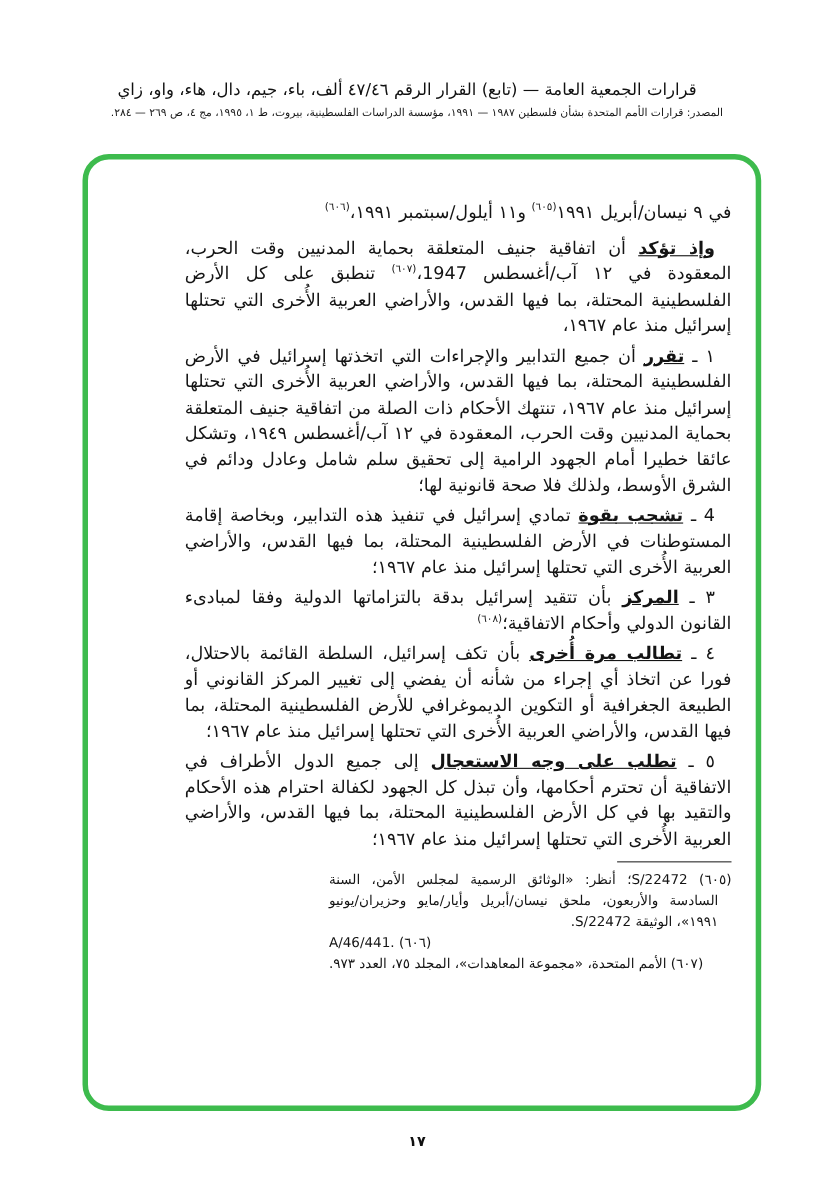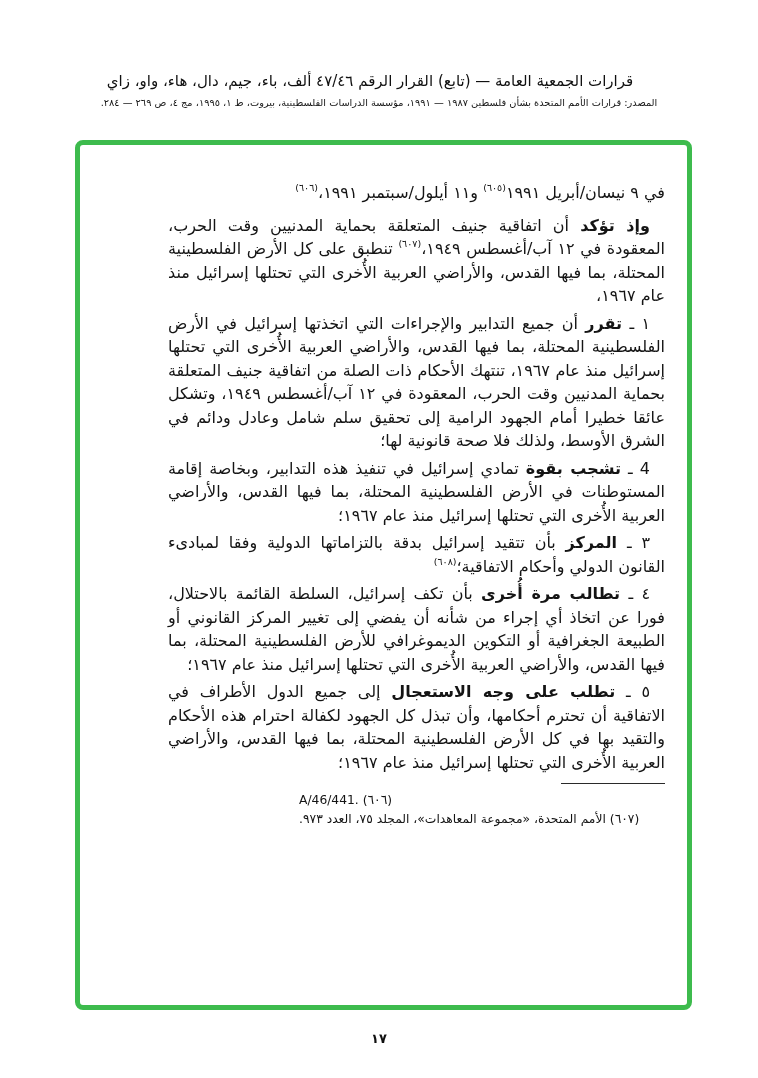--- a/index.html
+++ b/index.html
@@ -22,34 +22,34 @@
     font-size:9.8px;font-weight:normal;color:#151515;
     margin-top:7px;letter-spacing:.1px;
   }
 
   
   .res-box{
     position:absolute;top:140px;left:75px;
     width:617px;height:870px;
     box-sizing:border-box;
     border:5px solid #3dbb4d;
-    border-radius:8px;
+    border-radius:24px;
     background:#ffffff;
     overflow:hidden;
   }
   .res-content{
     position:absolute;top:36px;right:22px;
     width:497px;
     font-size:16px;line-height:23.5px;
     text-align:justify;
     color:#141414;
   }
   .p{margin:0 0 4px 0;text-indent:15px;}
   .p-open{text-indent:0;text-align:right;margin-bottom:9px;}
-  .b{font-weight:bold;}
+  .b{font-weight:bold;text-decoration:underline;}
   .sup{
     font-size:9.5px;line-height:0;
     vertical-align:7px;
     letter-spacing:0;
     white-space:nowrap;
   }
 
   
   .fnotes{margin-top:9px;width:366px;box-sizing:border-box;}
   .fn-sep{
@@ -82,35 +82,36 @@
   <div class="header">
     <div class="header-title">قرارات الجمعية العامة — (تابع) القرار الرقم ٤٧/٤٦ ألف، باء، جيم، دال، هاء، واو، زاي</div>
     <div class="header-source">المصدر: قرارات الأمم المتحدة بشأن فلسطين ١٩٨٧ — ١٩٩١، مؤسسة الدراسات الفلسطينية، بيروت، ط ١، ١٩٩٥، مج ٤، ص ٢٦٩ — ٢٨٤.</div>
   </div>
 
   <div class="res-box">
     <div class="res-content">
 
       <p class="p p-open"><span>في ٩ نيسان/أبريل ١٩٩١</span><span class="sup">(٦٠٥)</span><span> و١١ أيلول/سبتمبر ١٩٩١،</span><span class="sup">(٦٠٦)</span></p>
 
-      <p class="p"><span class="b">وإذ تؤكد</span><span> أن اتفاقية جنيف المتعلقة بحماية المدنيين وقت الحرب، المعقودة في ١٢ آب/أغسطس ١٩٤٩،</span><span class="sup">(٦٠٧)</span><span> تنطبق على كل الأرض الفلسطينية المحتلة، بما فيها القدس، والأراضي العربية الأُخرى التي تحتلها إسرائيل منذ عام ١٩٦٧،</span></p>
+      <p class="p"><span class="b">وإذ تؤكد</span><span> أن اتفاقية جنيف المتعلقة بحماية المدنيين وقت الحرب، المعقودة في ١٢ آب/أغسطس 1947،</span><span class="sup">(٦٠٧)</span><span> تنطبق على كل الأرض الفلسطينية المحتلة، بما فيها القدس، والأراضي العربية الأُخرى التي تحتلها إسرائيل منذ عام ١٩٦٧،</span></p>
 
       <p class="p"><span>١ ـ </span><span class="b">تقرر</span><span> أن جميع التدابير والإجراءات التي اتخذتها إسرائيل في الأرض الفلسطينية المحتلة، بما فيها القدس، والأراضي العربية الأُخرى التي تحتلها إسرائيل منذ عام ١٩٦٧، تنتهك الأحكام ذات الصلة من اتفاقية جنيف المتعلقة بحماية المدنيين وقت الحرب، المعقودة في ١٢ آب/أغسطس ١٩٤٩، وتشكل عائقا خطيرا أمام الجهود الرامية إلى تحقيق سلم شامل وعادل ودائم في الشرق الأوسط، ولذلك فلا صحة قانونية لها؛</span></p>
 
       <p class="p"><span>4 ـ </span><span class="b">تشجب بقوة</span><span> تمادي إسرائيل في تنفيذ هذه التدابير، وبخاصة إقامة المستوطنات في الأرض الفلسطينية المحتلة، بما فيها القدس، والأراضي العربية الأُخرى التي تحتلها إسرائيل منذ عام ١٩٦٧؛</span></p>
 
       <p class="p"><span>٣ ـ </span><span class="b">المركز</span><span> بأن تتقيد إسرائيل بدقة بالتزاماتها الدولية وفقا لمبادىء القانون الدولي وأحكام الاتفاقية؛</span><span class="sup">(٦٠٨)</span></p>
 
       <p class="p"><span>٤ ـ </span><span class="b">تطالب مرة أُخرى</span><span> بأن تكف إسرائيل، السلطة القائمة بالاحتلال، فورا عن اتخاذ أي إجراء من شأنه أن يفضي إلى تغيير المركز القانوني أو الطبيعة الجغرافية أو التكوين الديموغرافي للأرض الفلسطينية المحتلة، بما فيها القدس، والأراضي العربية الأُخرى التي تحتلها إسرائيل منذ عام ١٩٦٧؛</span></p>
 
       <p class="p"><span>٥ ـ </span><span class="b">تطلب على وجه الاستعجال</span><span> إلى جميع الدول الأطراف في الاتفاقية أن تحترم أحكامها، وأن تبذل كل الجهود لكفالة احترام هذه الأحكام والتقيد بها في كل الأرض الفلسطينية المحتلة، بما فيها القدس، والأراضي العربية الأُخرى التي تحتلها إسرائيل منذ عام ١٩٦٧؛</span></p>
 
       <div class="fnotes">
         <div class="fn-sep"></div>
 
+        <p class="fn fn-multi"><span>(٦٠٥)</span> <span>S/22472؛ أنظر: «الوثائق الرسمية لمجلس الأمن، السنة السادسة والأربعون، ملحق نيسان/أبريل وأيار/مايو وحزيران/يونيو ١٩٩١»، الوثيقة S/22472.</span></p>
 
         <p class="fn"><span>(٦٠٦)</span> <span>A/46/441.‎</span></p>
 
         <p class="fn"><span>(٦٠٧)</span> <span>الأمم المتحدة، «مجموعة المعاهدات»، المجلد ٧٥، العدد ٩٧٣.</span></p>
 
       </div>
 
     </div>
   </div>
 

